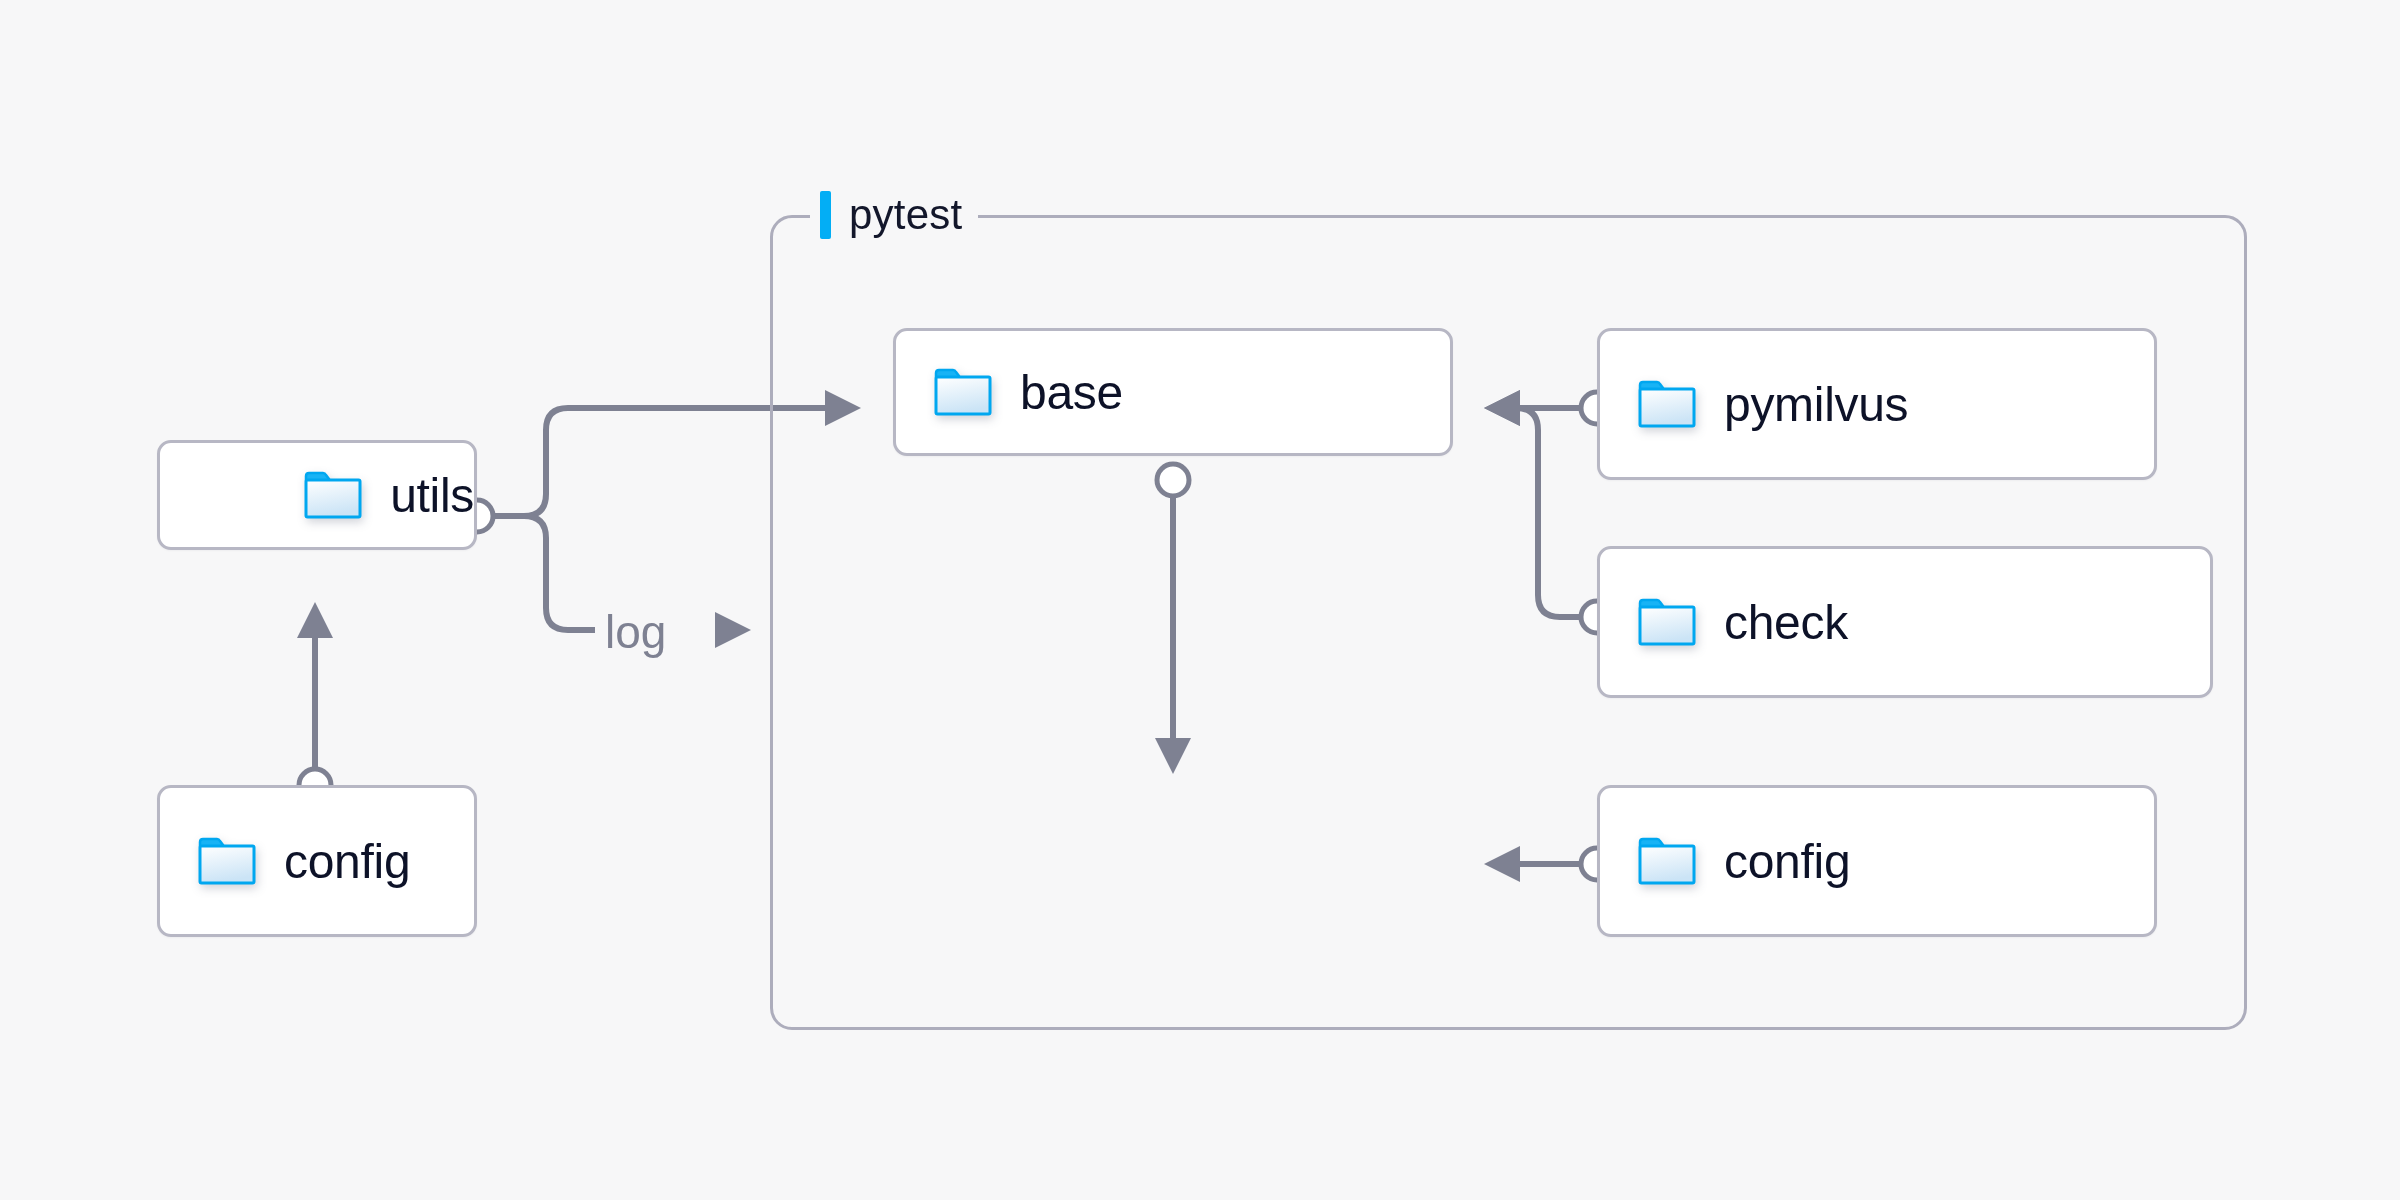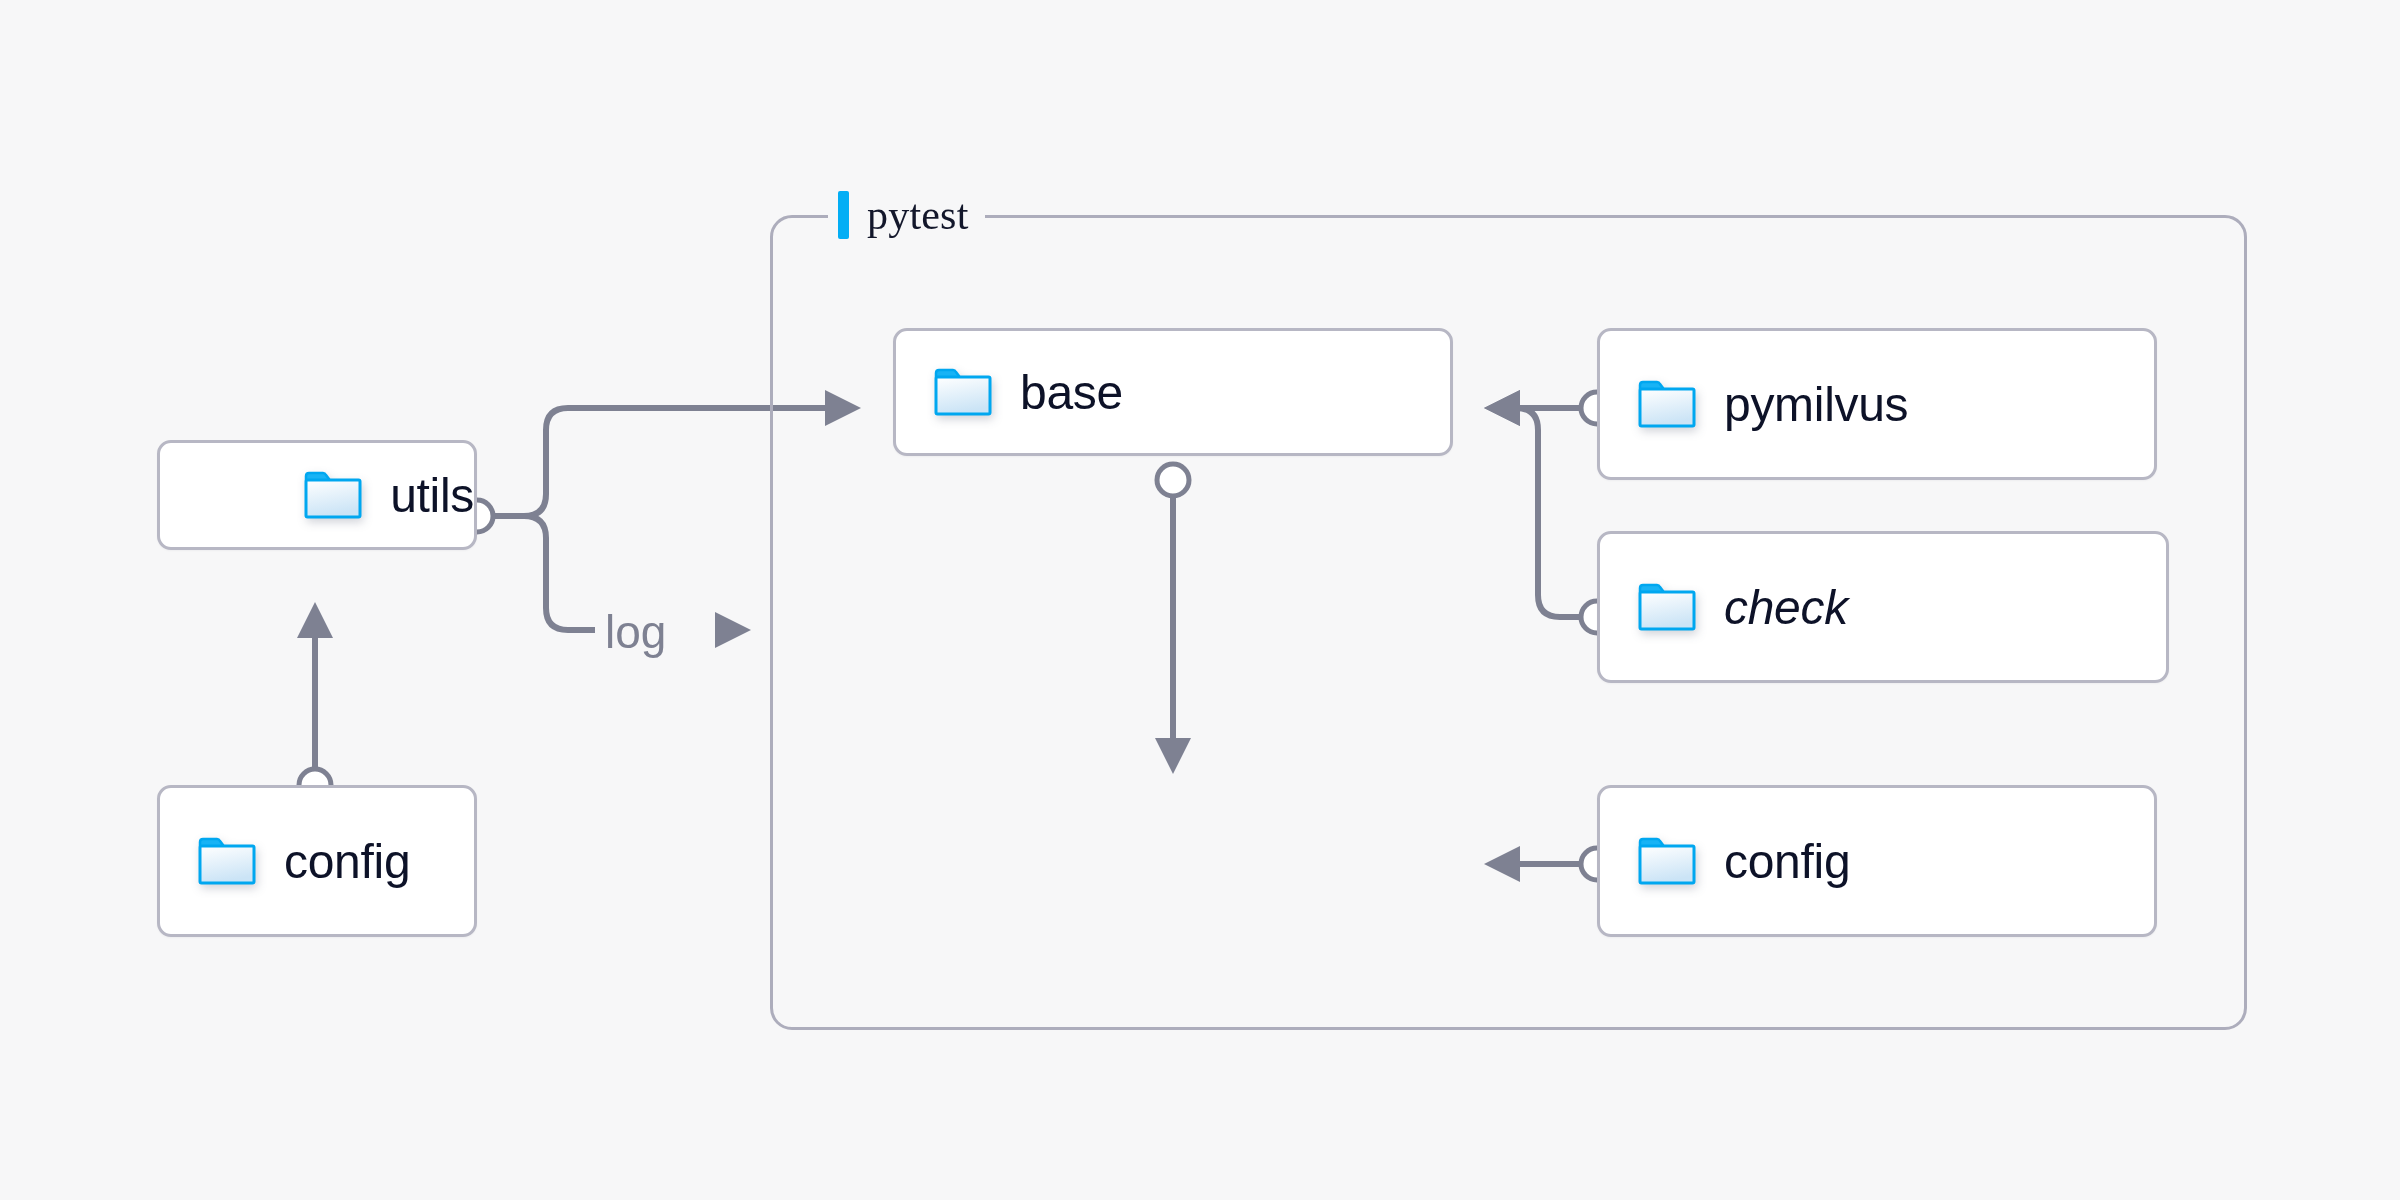--- a/index.html
+++ b/index.html
@@ -156,21 +156,21 @@
     <circle class="edge-dot" cx="477" cy="516" r="16"></circle>
     <circle class="edge-dot" cx="315" cy="785" r="16"></circle>
     <circle class="edge-dot" cx="1173" cy="480" r="16"></circle>
     <circle class="edge-dot" cx="1597" cy="408" r="16"></circle>
     <circle class="edge-dot" cx="1597" cy="617" r="16"></circle>
     <circle class="edge-dot" cx="1597" cy="864" r="16"></circle>
   </svg>
 
   <div class="group-box" style="left:770px; top:215px; width:1477px; height:815px;"></div>
 
-  <div class="group-label-wrap" style="left:828px; top:188px;font-family:Liberation Serif, serif;">
+  <div class="group-label-wrap" style="left:810px; top:188px;">
     <span class="group-accent-bar"></span>
     <span class="group-label-text">pytest</span>
   </div>
 
   <div class="node" style="left:157px; top:440px; width:320px; height:110px;justify-content:flex-end;">
     <div class="node-inner">
       <svg class="folder-icon" viewBox="0 0 58 48">
         <path d="M2 9 L2 5 Q2 2 5 2 L19 2 Q21 2 22 4 L25 8 L24 11 Z" fill="#18b3f5" stroke="#00a7f0" stroke-width="2.5" stroke-linejoin="round"></path>
         <rect x="2" y="9" width="54" height="37" rx="1.5" fill="url(#folderGrad)" stroke="#00a7f0" stroke-width="3"></rect>
       </svg>
@@ -202,21 +202,21 @@
   <div class="node" style="left:1597px; top:328px; width:560px; height:152px;text-align:center;">
     <div class="node-inner">
       <svg class="folder-icon" viewBox="0 0 58 48">
         <path d="M2 9 L2 5 Q2 2 5 2 L19 2 Q21 2 22 4 L25 8 L24 11 Z" fill="#18b3f5" stroke="#00a7f0" stroke-width="2.5" stroke-linejoin="round"></path>
         <rect x="2" y="9" width="54" height="37" rx="1.5" fill="url(#folderGrad)" stroke="#00a7f0" stroke-width="3"></rect>
       </svg>
       <span class="node-label">pymilvus</span>
     </div>
   </div>
 
-  <div class="node" style="left:1597px; top:531px; width:572px; height:152px;font-style:italic;">
+  <div class="node" style="left:1597px; top:546px; width:616px; height:152px;">
     <div class="node-inner">
       <svg class="folder-icon" viewBox="0 0 58 48">
         <path d="M2 9 L2 5 Q2 2 5 2 L19 2 Q21 2 22 4 L25 8 L24 11 Z" fill="#18b3f5" stroke="#00a7f0" stroke-width="2.5" stroke-linejoin="round"></path>
         <rect x="2" y="9" width="54" height="37" rx="1.5" fill="url(#folderGrad)" stroke="#00a7f0" stroke-width="3"></rect>
       </svg>
       <span class="node-label">check</span>
     </div>
   </div>
 
   <div class="node" style="left:1597px; top:785px; width:560px; height:152px;">

